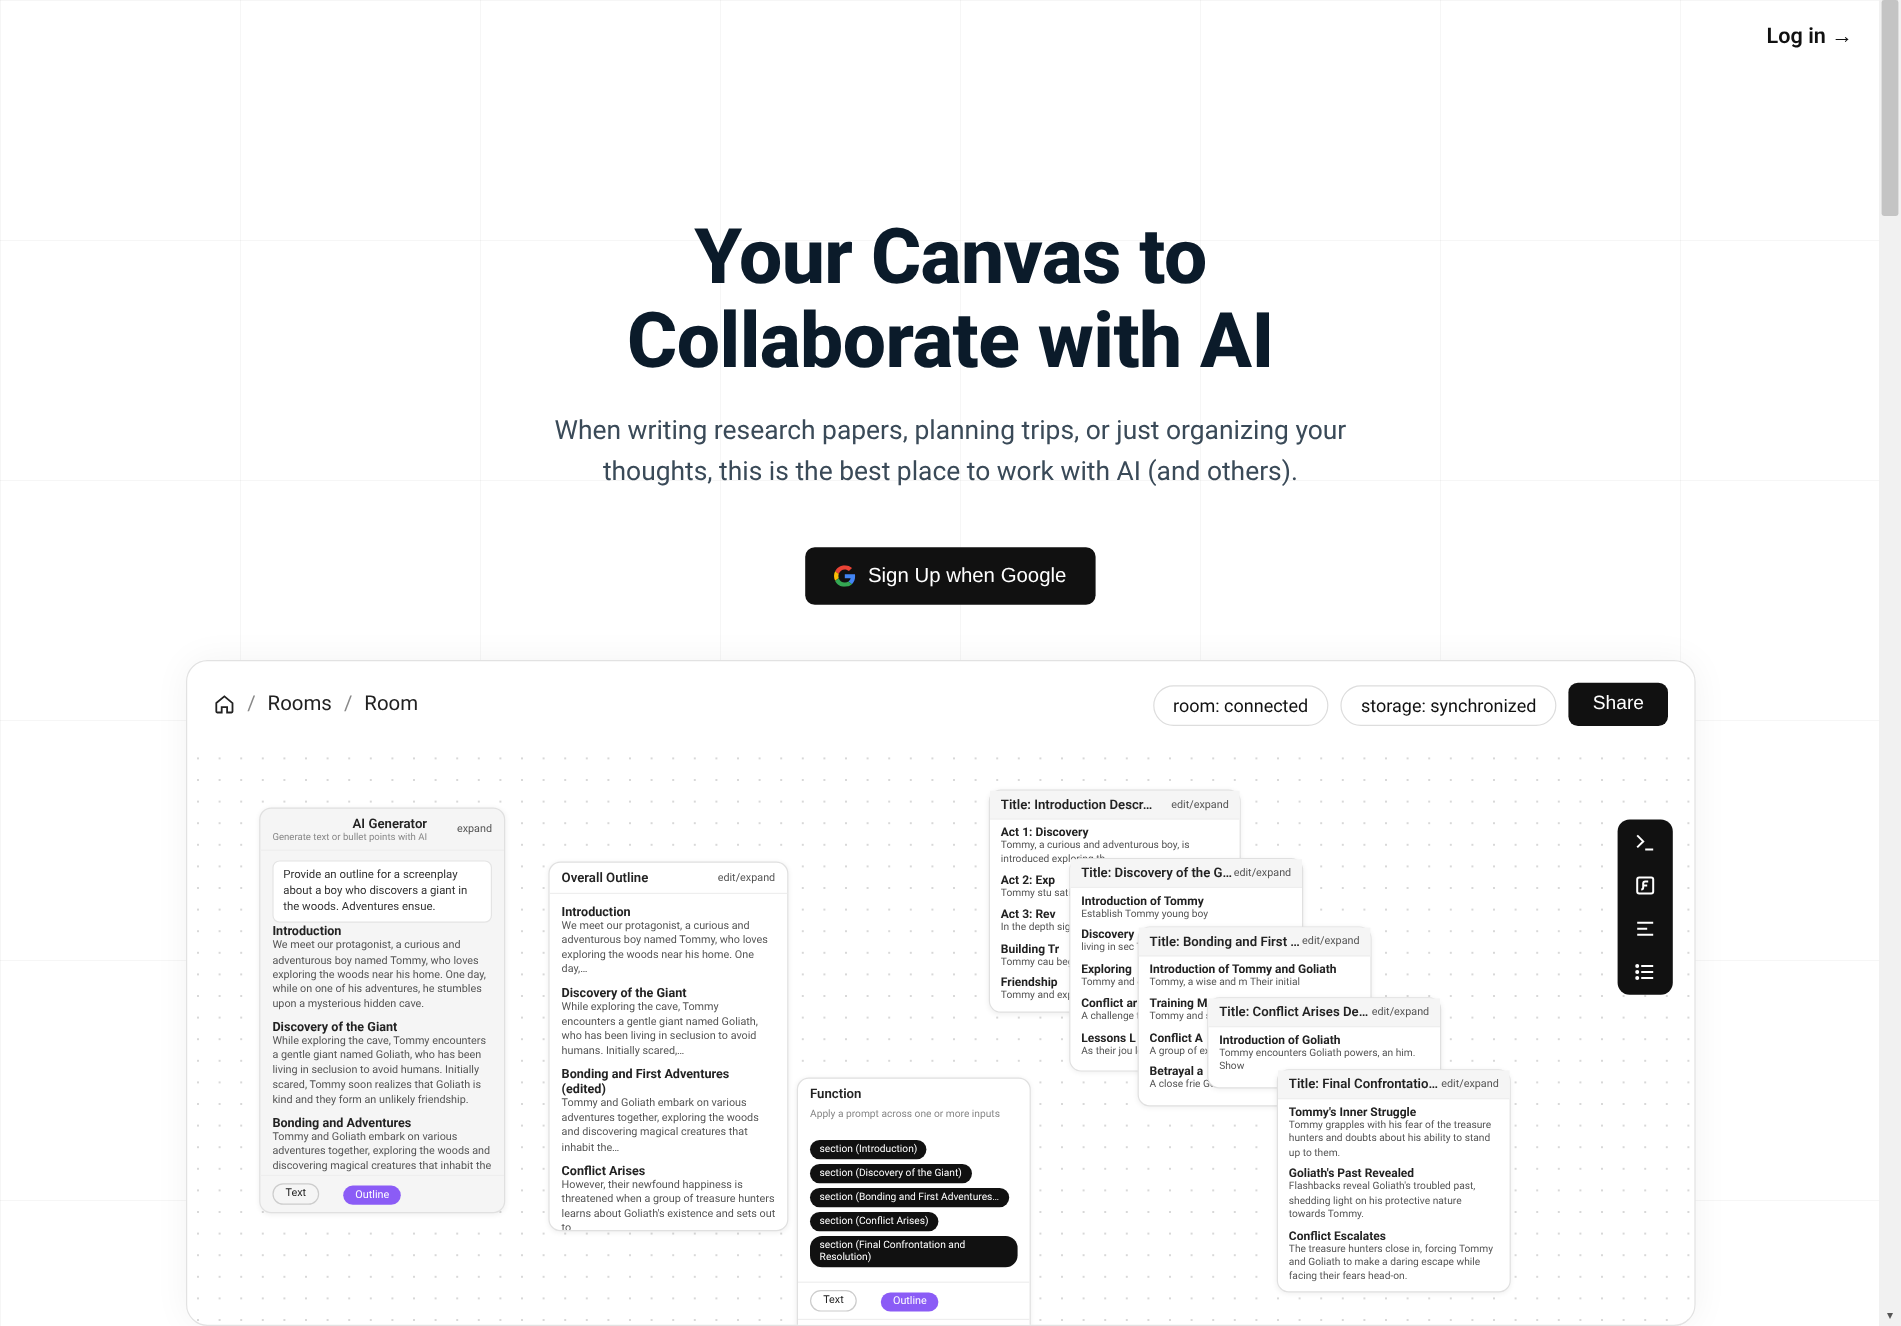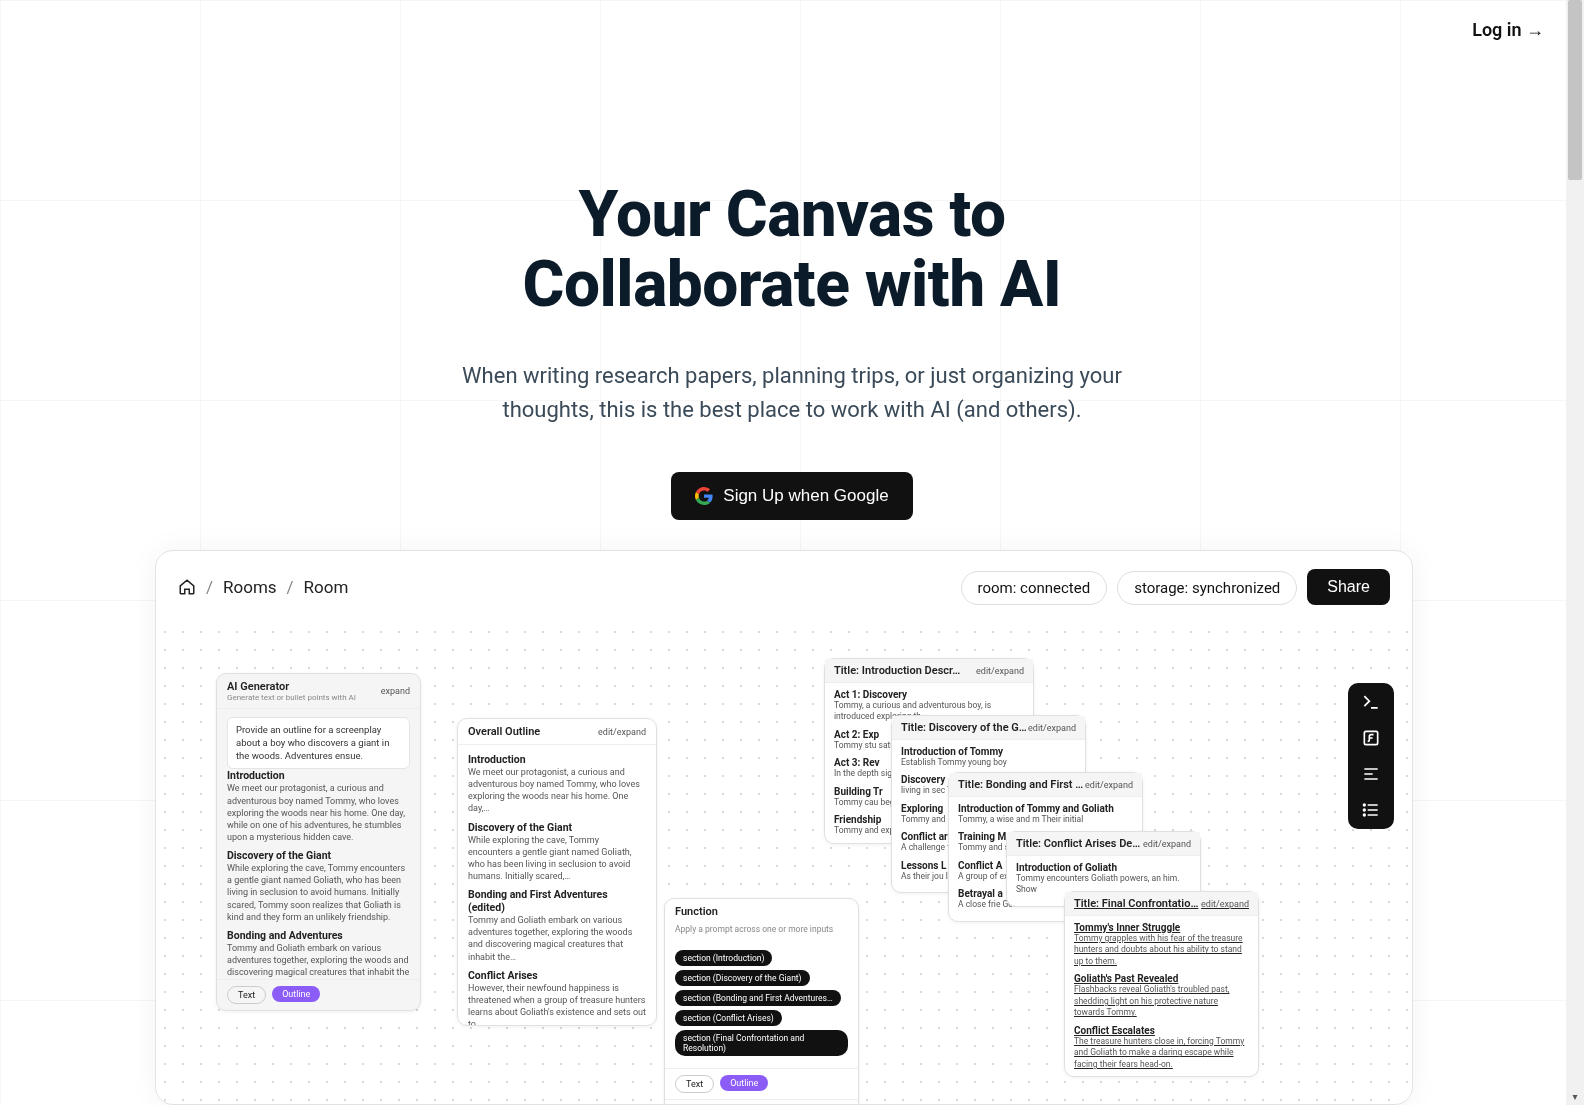--- a/index.html
+++ b/index.html
@@ -12,21 +12,21 @@
                       linear-gradient(to bottom, rgba(0,0,0,0.035) 1px, transparent 1px);
     background-size: 200px 200px;
     z-index: 0;
   }
 
   .topbar { position: absolute; top: 0; right: 0; left: 0; height: 60px; display: flex; justify-content: flex-end; align-items: center; padding: 0 40px; z-index: 5; }
   .login-link { font-size: 18px; font-weight: 600; color: #111; cursor: pointer; }
 
   .hero { position: relative; z-index: 2; text-align: center; padding-top: 180px; }
   .hero h1 { font-size: 64px; font-weight: 800; color: #0b1b2a; line-height: 1.1; letter-spacing: -0.5px; }
-  .hero p { margin-top: 38px; font-size: 22px; color: #3a4a58; line-height: 1.55; max-width: 720px; margin-left: auto; margin-right: auto; }
+  .hero p { margin-top: 22px; font-size: 22px; color: #3a4a58; line-height: 1.55; max-width: 720px; margin-left: auto; margin-right: auto; }
   .signup-btn { margin-top: 45px; display: inline-flex; align-items: center; gap: 10px; background: #111; color: #fff; border: none; padding: 14px 24px; border-radius: 8px; font-size: 17px; cursor: pointer; }
   .g-icon { width: 18px; height: 18px; }
 
   
   .preview { position: absolute; left: 155px; top: 550px; width: 1258px; height: 555px; background: #fff; border: 1px solid #e2e2e2; border-radius: 18px; box-shadow: 0 0 30px rgba(0,0,0,0.05); z-index: 3; overflow: hidden; }
 
   .preview-top { display: flex; align-items: center; justify-content: space-between; padding: 18px 22px; }
   .breadcrumb { display: flex; align-items: center; gap: 10px; font-size: 17px; color: #222; }
   .breadcrumb .sep { color: #888; }
   .home-ic { width: 18px; height: 18px; }
@@ -36,31 +36,31 @@
 
   .canvas-area { position: relative; height: calc(100% - 62px); background-image: radial-gradient(#d8d8d8 1px, transparent 1px); background-size: 18px 18px; }
 
   
   .side-tools { position: absolute; right: 18px; top: 60px; width: 46px; background: #111; border-radius: 10px; display: flex; flex-direction: column; align-items: center; padding: 8px 0; gap: 14px; }
   .side-tools .tool { width: 22px; height: 22px; color: #fff; display: flex; align-items: center; justify-content: center; cursor: pointer; }
 
   
   .card { position: absolute; background: #fff; border: 1px solid #e0e0e0; border-radius: 10px; font-size: 10px; color: #222; box-shadow: 0 1px 4px rgba(0,0,0,0.06); }
   .card.gray { background: #f5f5f5; }
-  .card header { display: flex; justify-content: space-between; align-items: center; padding: 6px 10px; border-bottom: 1px solid #eee; }
+  .card header { display: flex; justify-content: space-between; align-items: center; padding: 6px 10px; border-bottom: 1px solid #eee; text-align: right; }
   .card header .ttl { font-weight: 600; font-size: 11px; }
   .card header .sub { font-size: 8px; color: #888; }
   .card header .act { font-size: 9px; color: #555; }
   .card .body { padding: 8px 10px; }
   .card .body h4 { font-size: 10.5px; font-weight: 700; margin-top: 6px; }
   .card .body h4:first-child { margin-top: 0; }
   .card .body p { font-size: 9px; color: #555; line-height: 1.35; margin-bottom: 4px; }
   .card .chips { display: flex; flex-wrap: wrap; gap: 4px; padding: 4px 0; }
   .chip { background: #111; color: #fff; font-size: 8.5px; padding: 3px 8px; border-radius: 10px; }
-  .card footer { display: flex; gap: 6px; padding: 6px 10px; border-top: 1px solid #eee; align-items: flex-start; }
+  .card footer { display: flex; gap: 20px; padding: 6px 10px; border-top: 1px solid #eee; align-items: flex-end; }
   .card footer .btnsm { font-size: 9px; padding: 3px 10px; border-radius: 10px; }
   .card footer .btnsm.text { border: 1px solid #ccc; }
   .card footer .btnsm.dark { background: #8b5cf6; color: #fff; }
 
   
   #card-ai    { left: 60px;  top: 50px;  width: 205px; }
   #card-ai .prompt { background:#fff; border:1px solid #e4e4e4; border-radius:6px; padding:6px 8px; font-size:9.5px; color:#333; line-height:1.35; }
   #card-ai .body { max-height: 270px; overflow: hidden; }
 
   #card-outline { left: 301px; top: 95px; width: 200px; }
@@ -68,21 +68,21 @@
 
   #card-func  { left: 508px; top: 275px; width: 195px; }
   #card-func .desc { font-size: 8.5px; color: #888; padding: 0 10px 4px; }
 
   #card-intro { left: 668px; top: 35px; width: 210px; }
   #card-intro header { background:#f5f5f5; }
 
   #card-disc  { left: 735px; top: 92px; width: 195px; }
   #card-bond  { left: 792px; top: 149px; width: 195px; }
   #card-conf  { left: 850px; top: 208px; width: 195px; }
-  #card-final { left: 908px; top: 268px; width: 195px; text-decoration: underline; }
+  #card-final { left: 908px; top: 268px; width: 195px; }
 
   .stack-card header { background:#f5f5f5; padding:5px 9px; }
   .stack-card .body { padding:6px 9px; max-height: 160px; overflow: hidden; }
   .stack-card .body h4 { font-size:10px; }
   .stack-card .body p { font-size:8.5px; }
 
   
   .scrollbar { position: fixed; right: 0; top: 0; bottom: 0; width: 18px; background: #f1f1f1; z-index: 20; }
   .scroll-thumb { position: absolute; left: 2px; right: 2px; top: 0; height: 180px; background: #c4c4c4; border-radius: 2px; }
   .scroll-arrow { position: absolute; left: 0; right: 0; height: 18px; display:flex; align-items:center; justify-content:center; font-size:10px; color:#555; }

